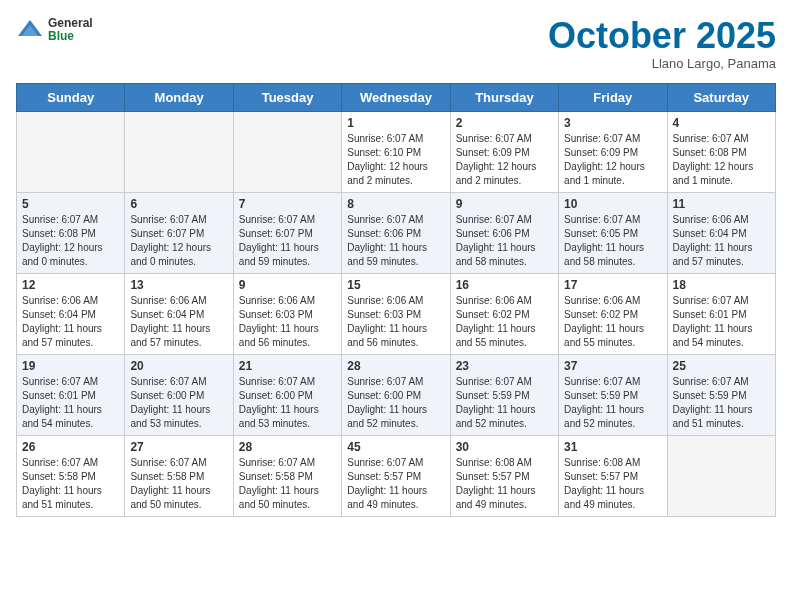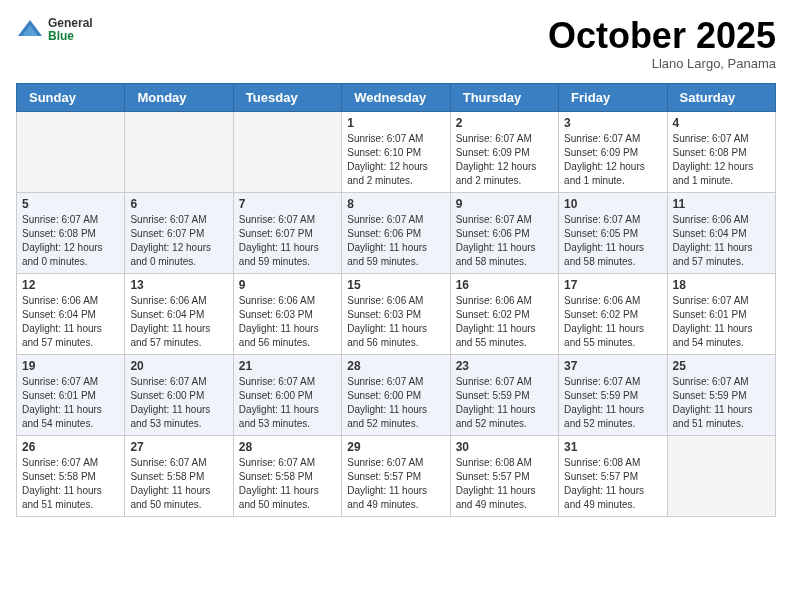--- a/index.html
+++ b/index.html
@@ -31,39 +31,39 @@
     .logo-icon {
       width: 28px;
       height: 28px;
     }
     .title-block {
       text-align: right;
     }
     .month-title {
       font-size: 36px;
       font-weight: bold;
-      color: #000000;
+      color: #0369a1;
       line-height: 1.1;
     }
     .location {
       font-size: 13px;
       color: #555;
     }
     .calendar {
       width: 100%;
       border-collapse: collapse;
       border: 1px solid #ccc;
     }
     .calendar th {
       background-color: #3a7fc1;
       color: #fff;
       font-size: 13px;
       font-weight: bold;
       padding: 6px 12px;
-      text-align: left;
+      text-align: center;
       border: 1px solid #2e6aa0;
     }
     .calendar td {
       vertical-align: top;
       border: 1px solid #ccc;
       padding: 4px 5px;
       width: calc(100% / 7);
       min-height: 80px;
       font-size: 10px;
       color: #333;
@@ -238,21 +238,21 @@
         </td>
         <td>
           <span class="day-number">27</span>
           <div class="day-info">Sunrise: 6:07 AM<br>Sunset: 5:58 PM<br>Daylight: 11 hours<br>and 50 minutes.</div>
         </td>
         <td>
           <span class="day-number">28</span>
           <div class="day-info">Sunrise: 6:07 AM<br>Sunset: 5:58 PM<br>Daylight: 11 hours<br>and 50 minutes.</div>
         </td>
         <td>
-          <span class="day-number">29</span>
+          <span class="day-number">45</span>
           <div class="day-info">Sunrise: 6:07 AM<br>Sunset: 5:57 PM<br>Daylight: 11 hours<br>and 49 minutes.</div>
         </td>
         <td>
           <span class="day-number">30</span>
           <div class="day-info">Sunrise: 6:08 AM<br>Sunset: 5:57 PM<br>Daylight: 11 hours<br>and 49 minutes.</div>
         </td>
         <td>
           <span class="day-number">31</span>
           <div class="day-info">Sunrise: 6:08 AM<br>Sunset: 5:57 PM<br>Daylight: 11 hours<br>and 49 minutes.</div>
         </td>

